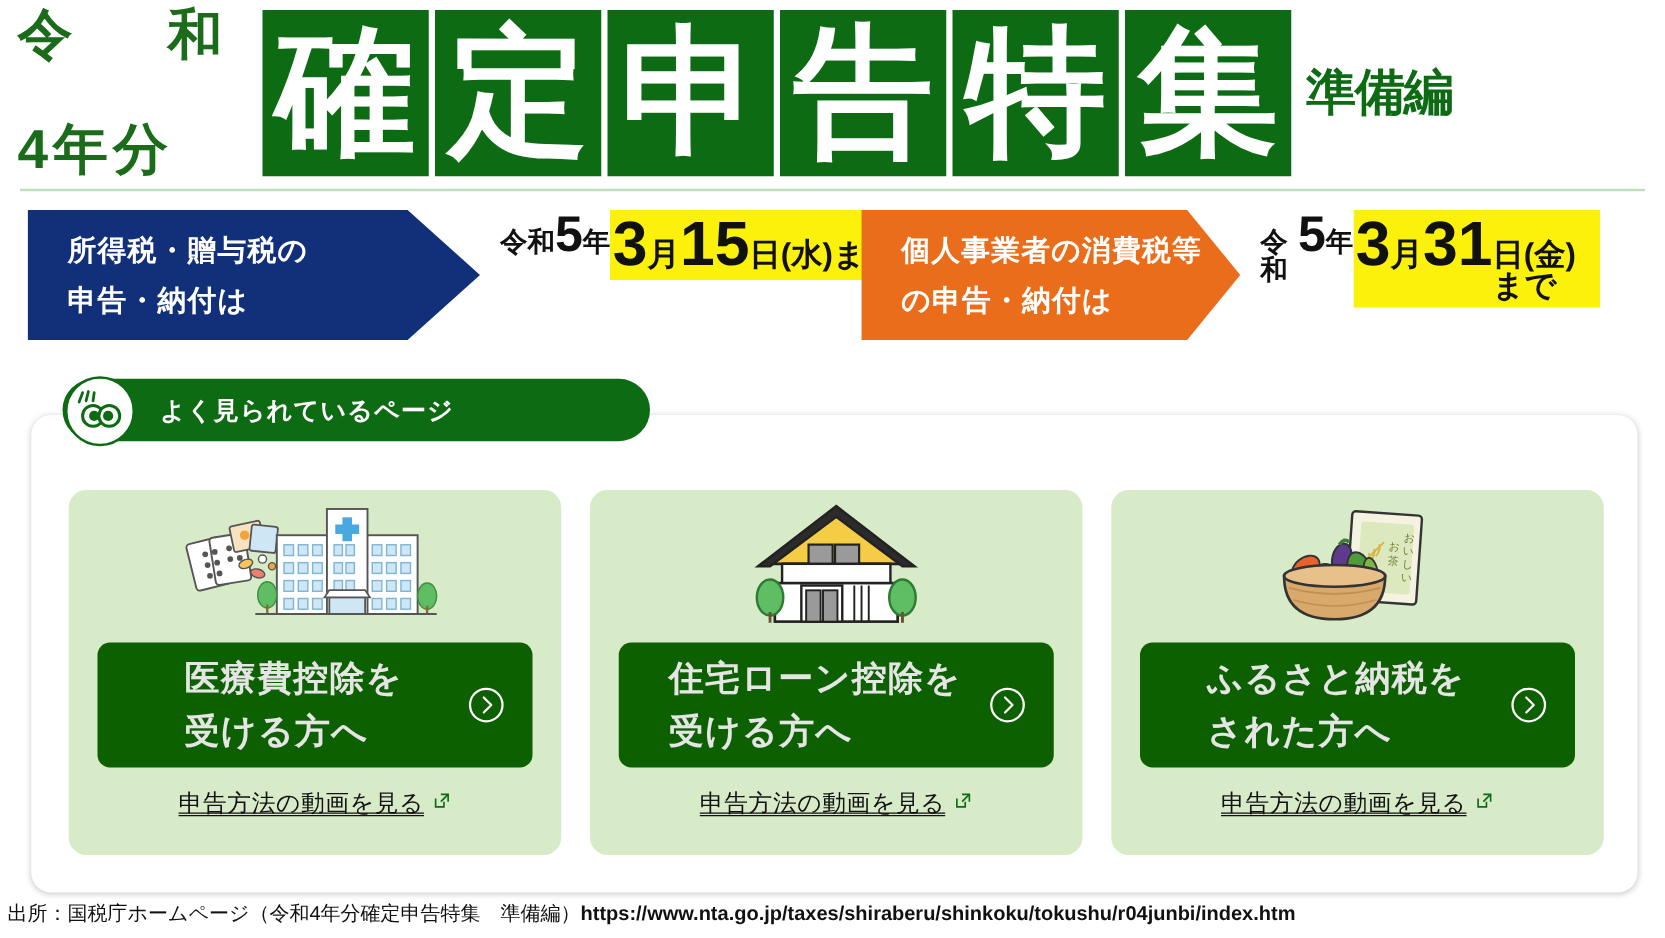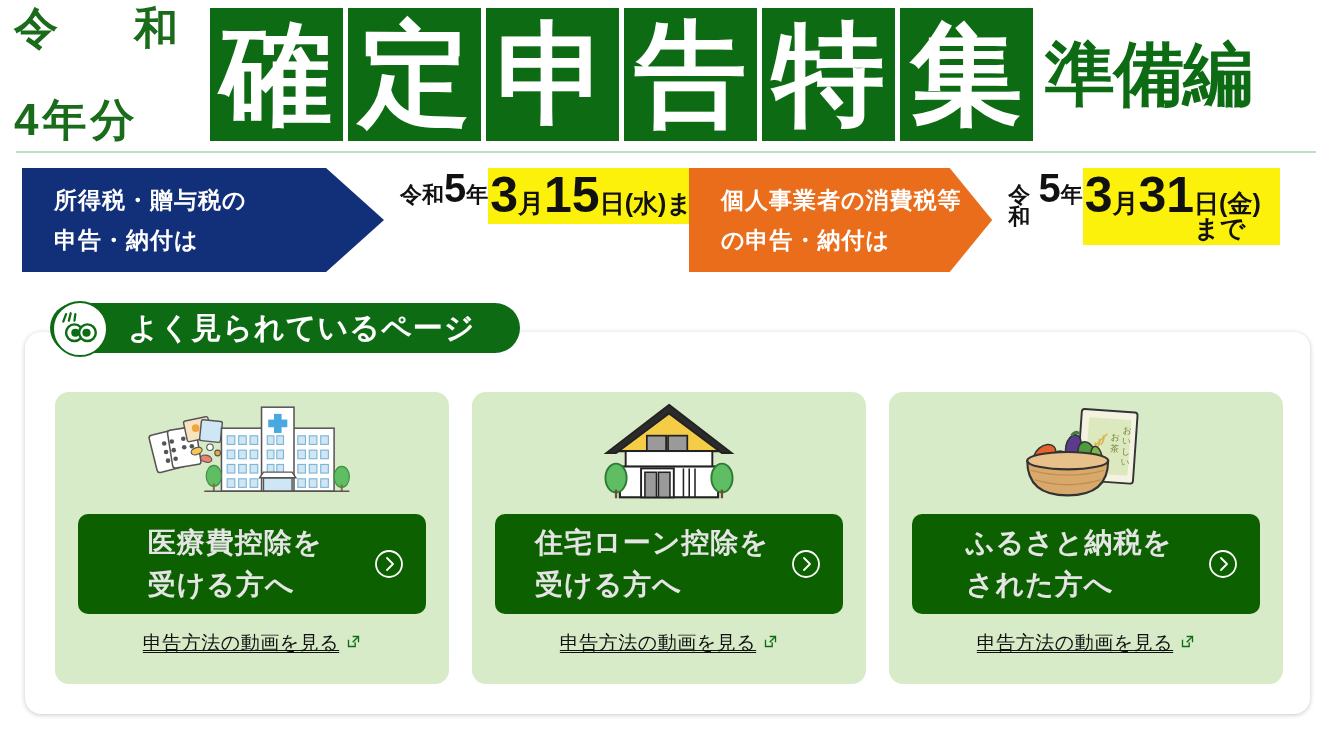--- a/index.html
+++ b/index.html
@@ -30,21 +30,21 @@
   .kanji-box {
     width: 133px; height: 133px;
     background: #0d6b14;
     color: #ffffff;
     font-size: 112px; font-weight: 700;
     line-height: 133px; text-align: center;
     font-family: "DejaVu Sans", sans-serif;
   }
   .title-suffix {
     color: #0d6b14; font-weight: 700;
-    font-size: 70px; line-height: 1;
+    font-size: 40px; line-height: 1;
     margin-left: 12px; letter-spacing: -1px;
     white-space: nowrap;
   }
   .title-rule {
     position: absolute; left: 16px; top: 151px;
     width: 1300px; height: 2px; background: #bfe0bf;
   }
 
   
   .banner {
@@ -88,21 +88,21 @@
   .date-main .d-unit { font-size: 26px; }
   .date-main .d-tail { font-size: 25px; }
 
   
   .section-pill {
     position: absolute; left: 50px; top: 303px;
     height: 50px; min-width: 470px;
     background: #0d6b14; border-radius: 25px;
     display: flex; align-items: center;
     padding-left: 78px; padding-right: 34px;
-    color: #fff; font-size: 30px; font-weight: 700;
+    color: #fff; font-size: 20px; font-weight: 700;
     letter-spacing: 1px;
   }
   .eyes-icon {
     position: absolute; left: 52px; top: 301px;
     width: 56px; height: 56px; border-radius: 50%;
     background: #ffffff; border: 2px solid #0d6b14;
   }
 
   
   .panel {
@@ -448,14 +448,17 @@
             <path d="M3 7 L3 15 L11 15 L11 10" fill="none" stroke="#0d6b14" stroke-width="1.6"></path>
             <path d="M8 3 L15 3 L15 10" fill="none" stroke="#0d6b14" stroke-width="1.6"></path>
             <line x1="8" y1="10" x2="15" y2="3" stroke="#0d6b14" stroke-width="1.6"></line>
           </svg>
         </span>
       </a>
     </div>
 
   </div>
 
+  <div class="footer">
+    <span>出所：国税庁ホームページ（令和4年分確定申告特集　準備編）</span><span class="url">https://www.nta.go.jp/taxes/shiraberu/shinkoku/tokushu/r04junbi/index.htm</span>
+  </div>
 
 </div>
 
 </body></html>

